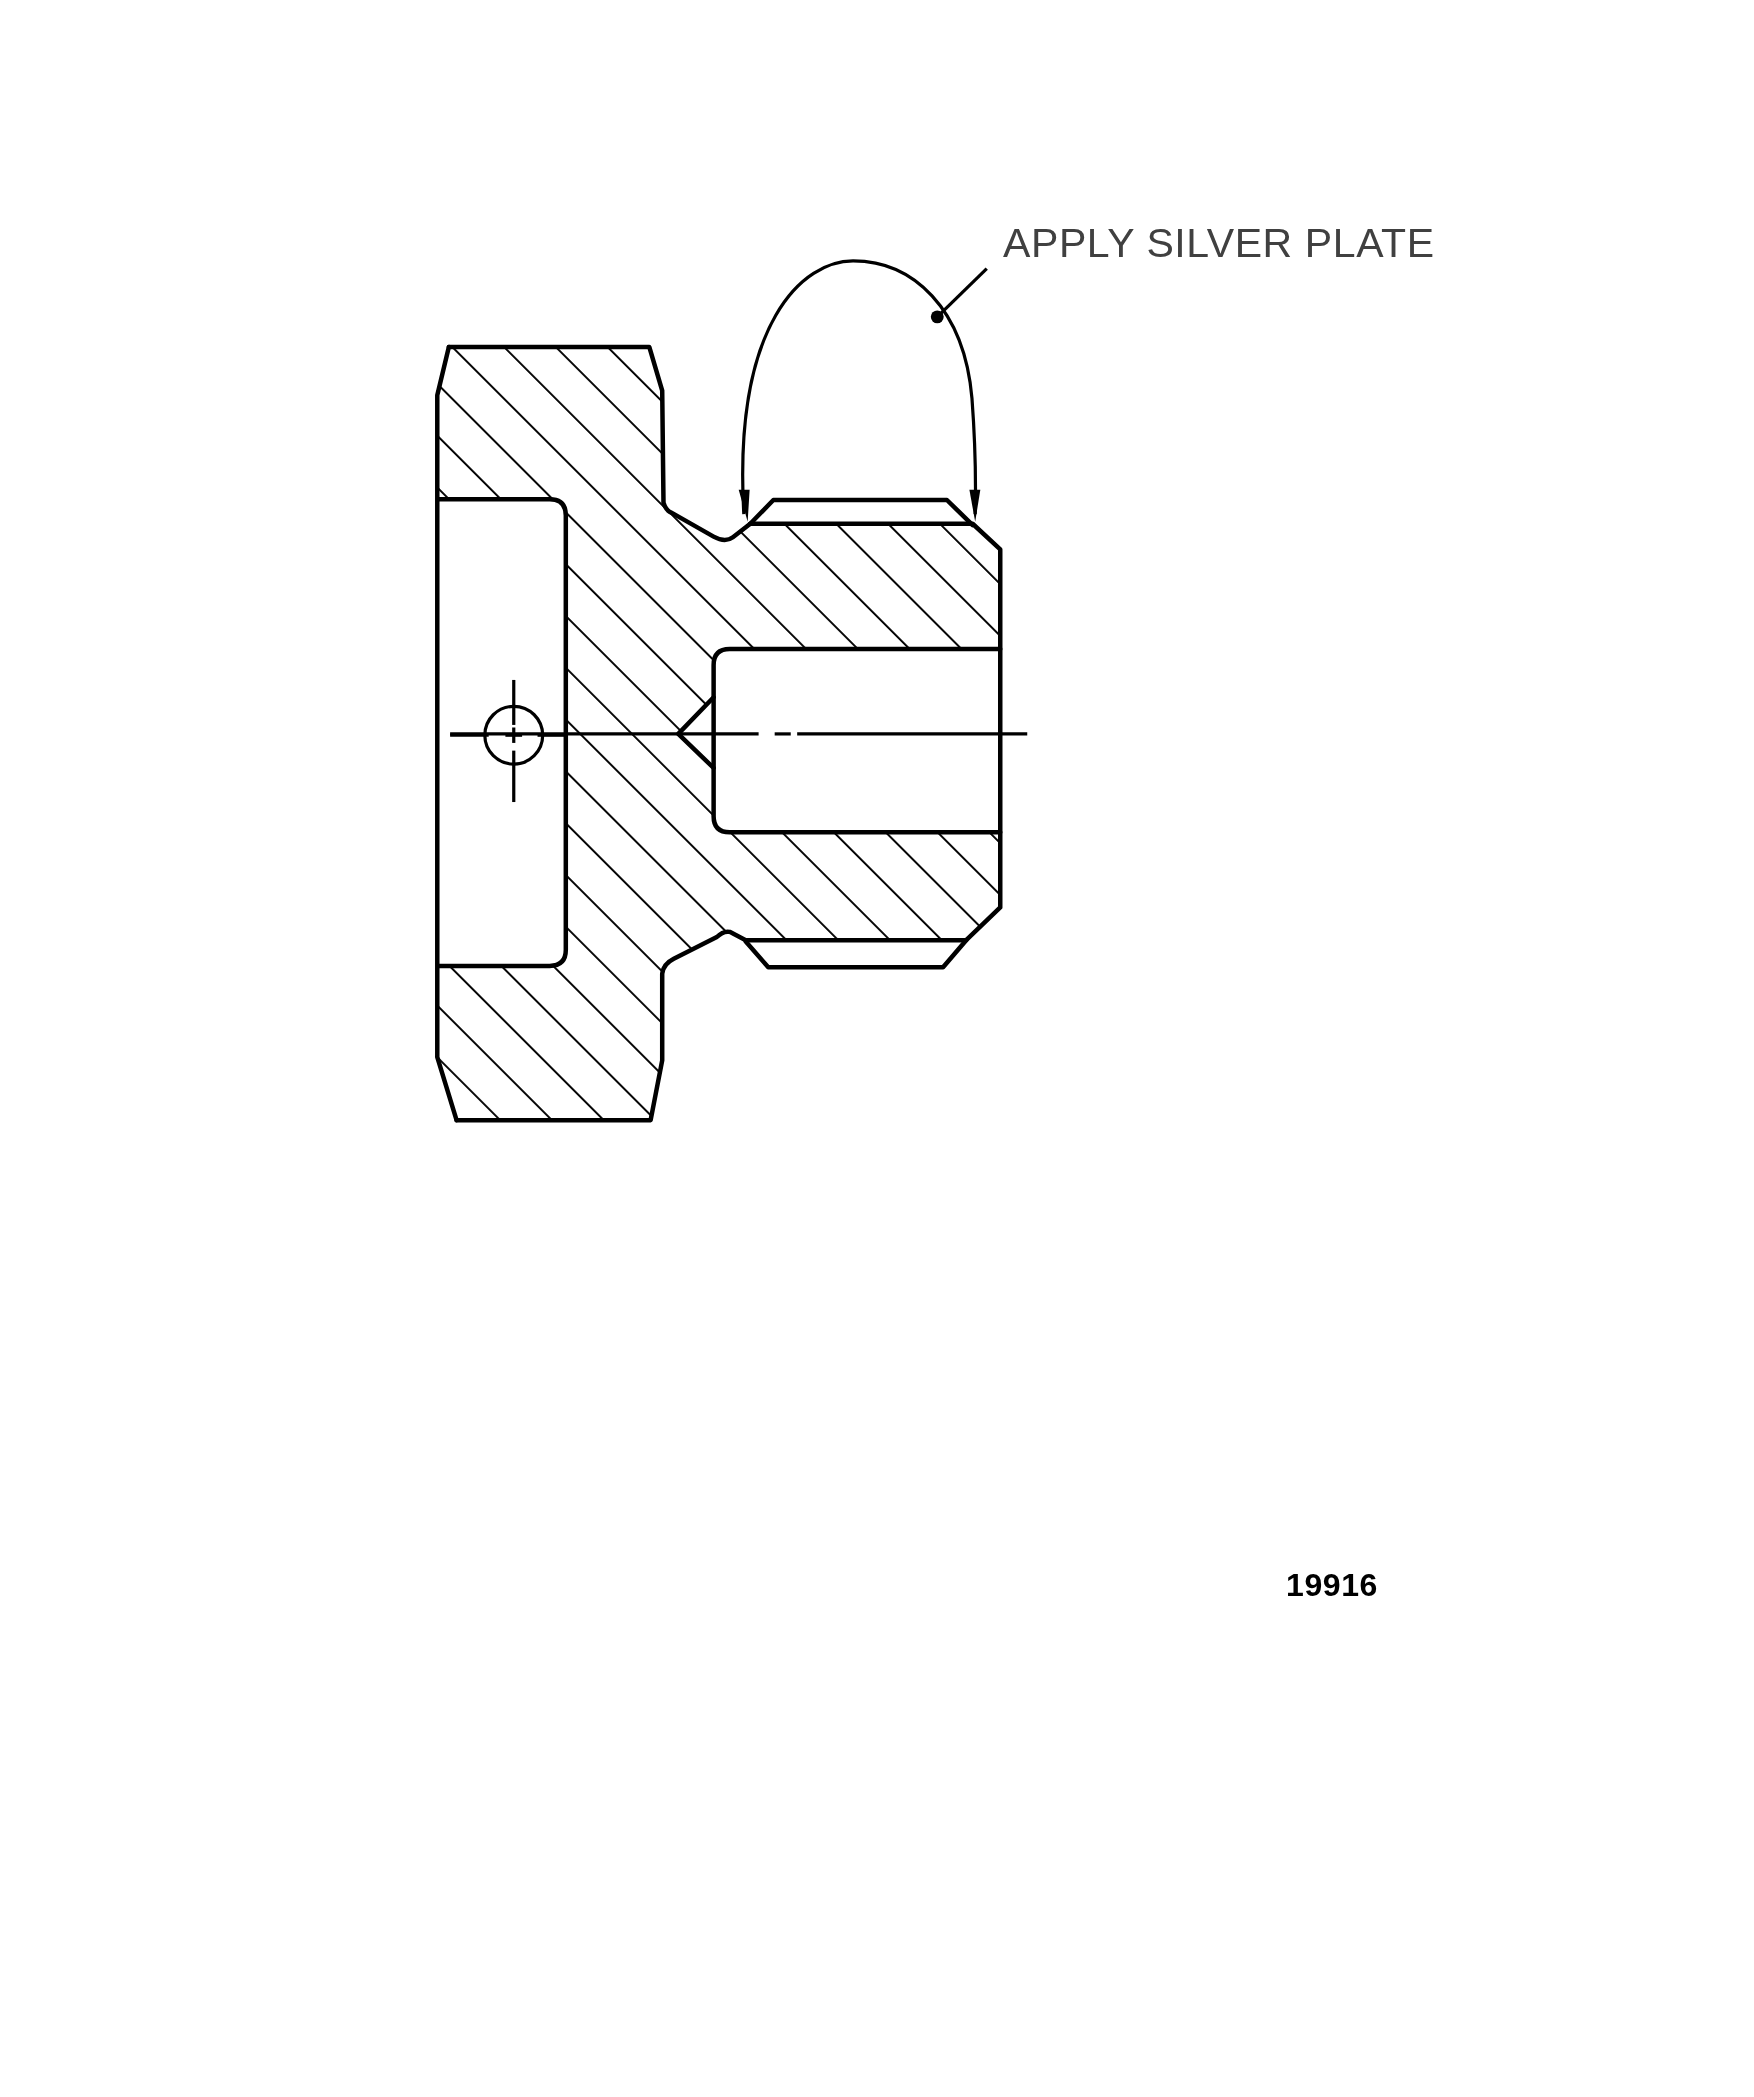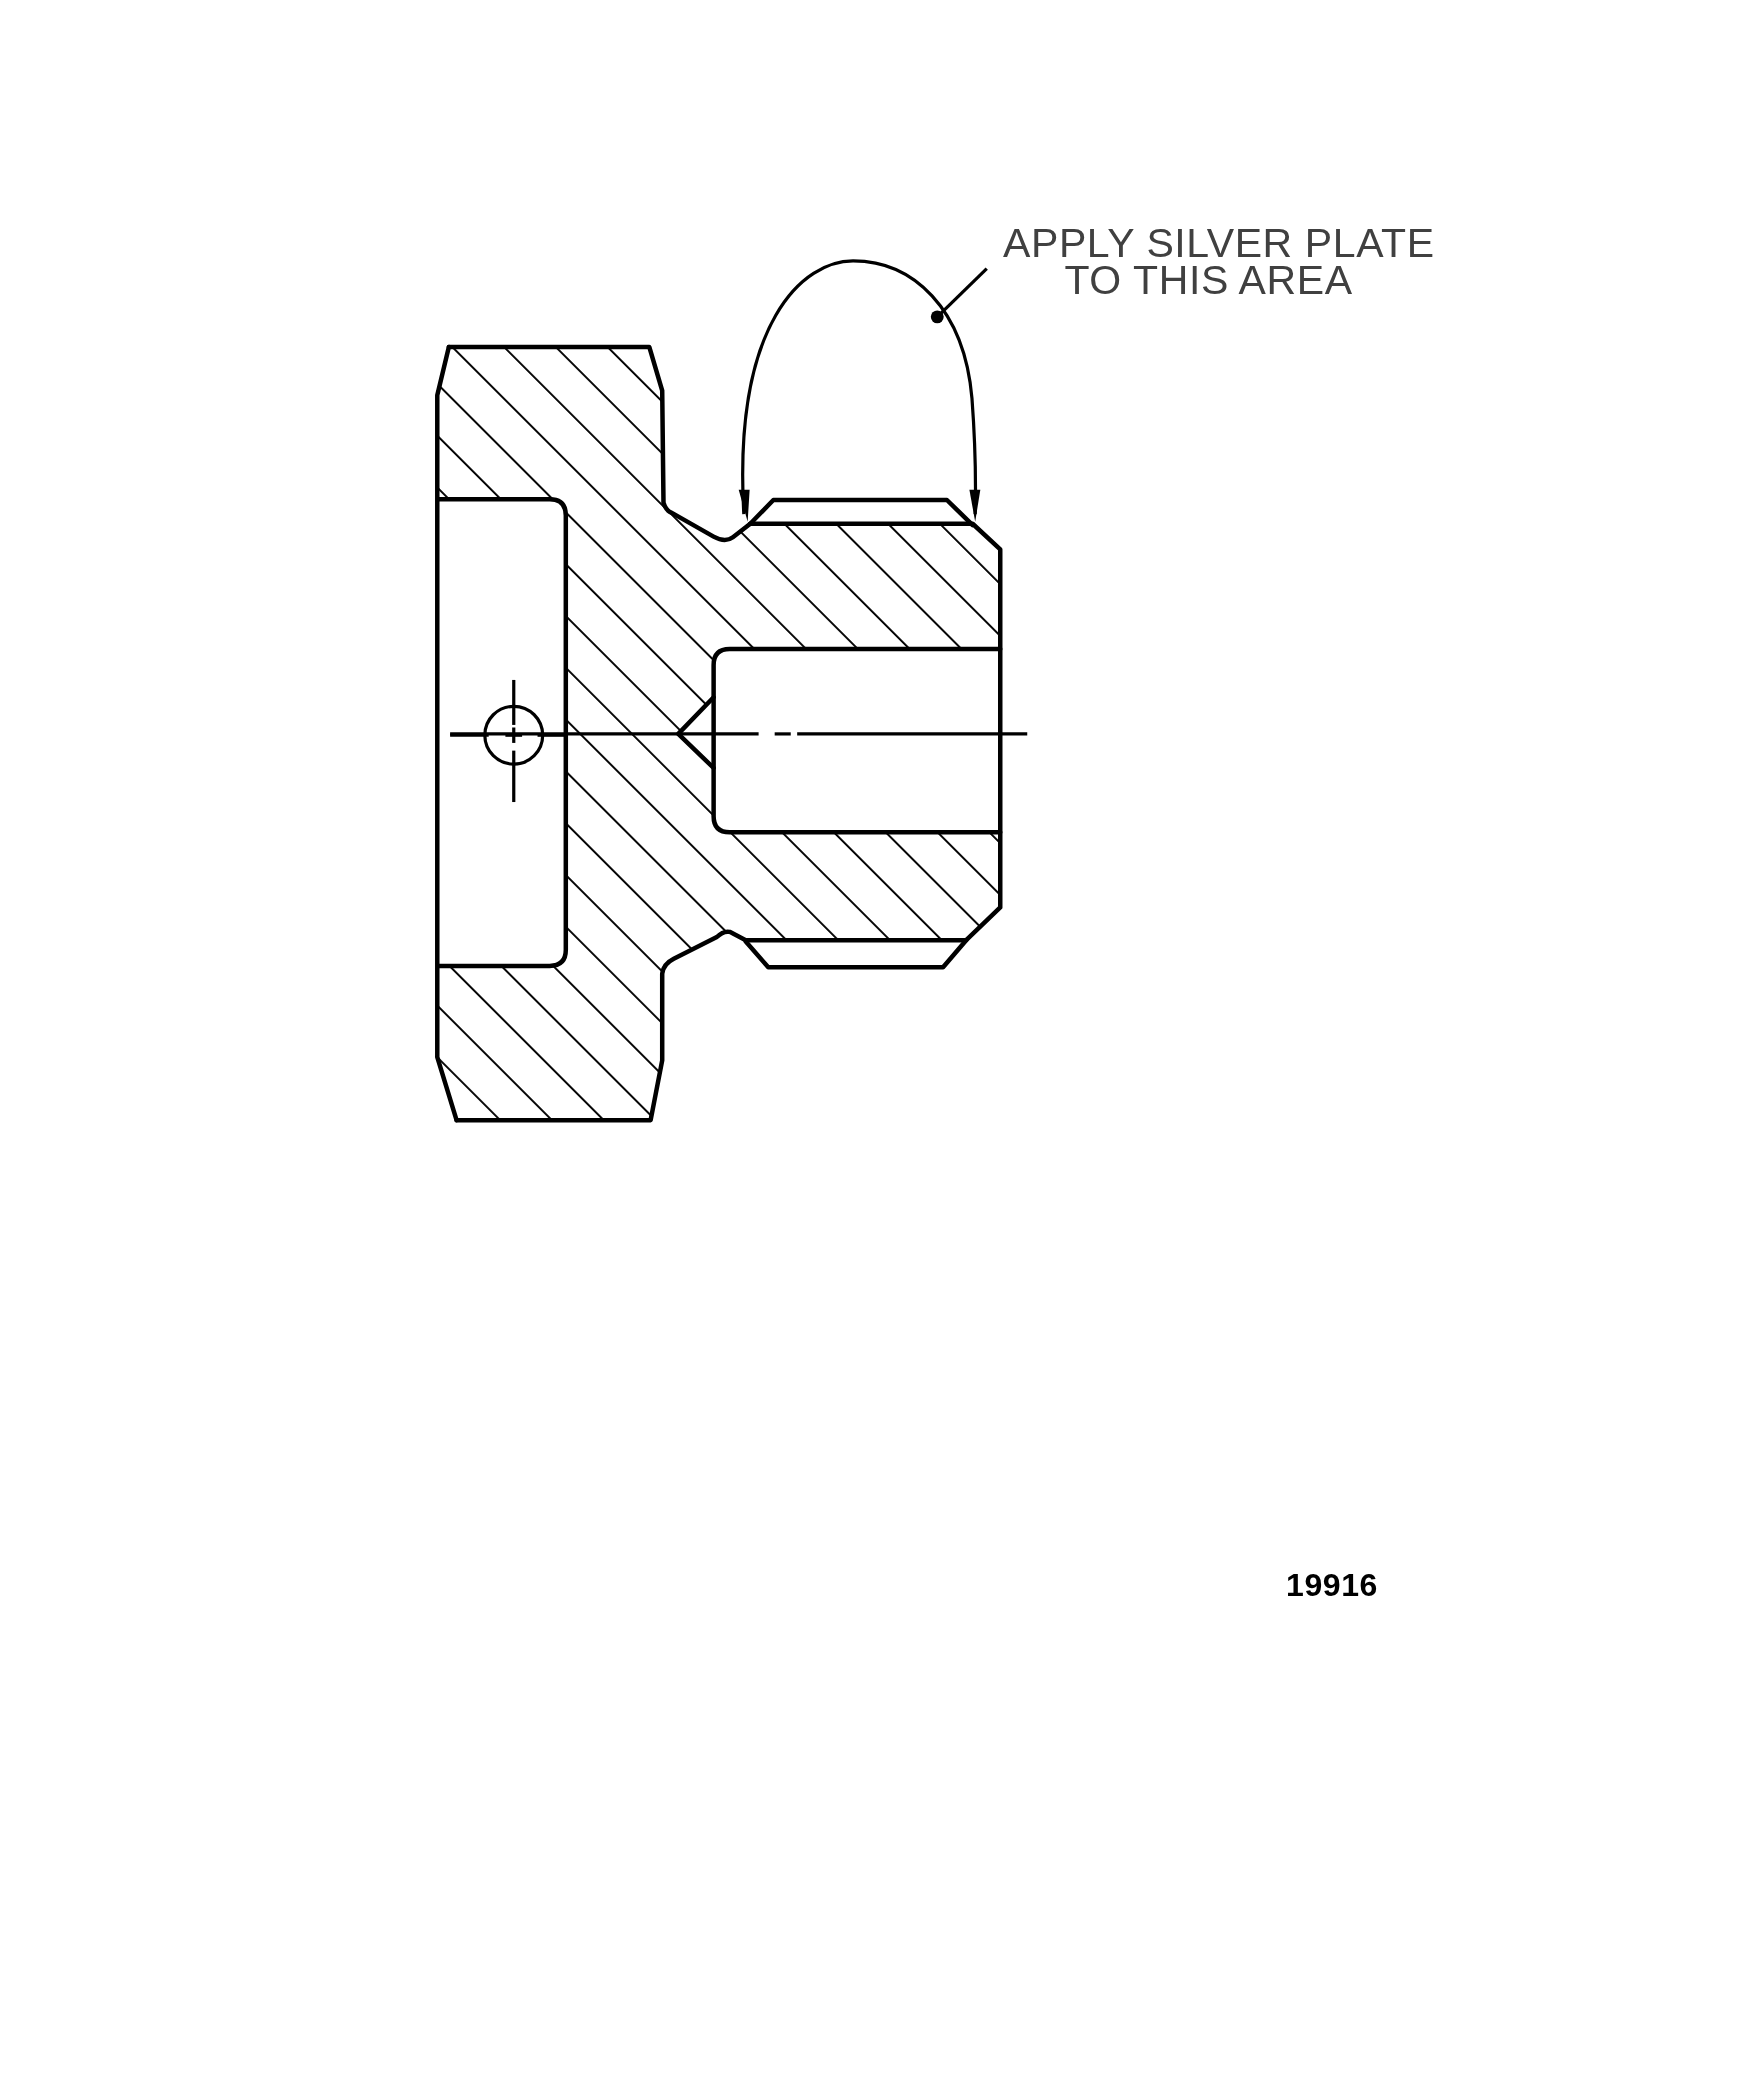--- a/index.html
+++ b/index.html
@@ -94,17 +94,16 @@
     <path d="M 1157 800 C 1140 500, 1250 406, 1327 406 C 1420 406, 1500 480, 1512 620 C 1518 700, 1518 760, 1517 800" fill="none" stroke="#000" stroke-width="5"></path>
     <polygon points="1149,762 1166,762 1163,812" fill="#000"></polygon>
     <polygon points="1508,762 1525,762 1517,812" fill="#000"></polygon>
     <circle cx="1458" cy="493" r="10" fill="#000"></circle>
     <line x1="1458" y1="493" x2="1535" y2="418" stroke="#000" stroke-width="5"></line>
   </g>
 </svg>
 
 <div class="note" style="left:1003px; top:225px; width:411px;">
   <span class="note-line">APPLY SILVER PLATE</span>
-  <span class="note-line">TO THIS AREA</span>
 </div>
 
 <div class="fig-number">19916</div>
 
 
 </body></html>

